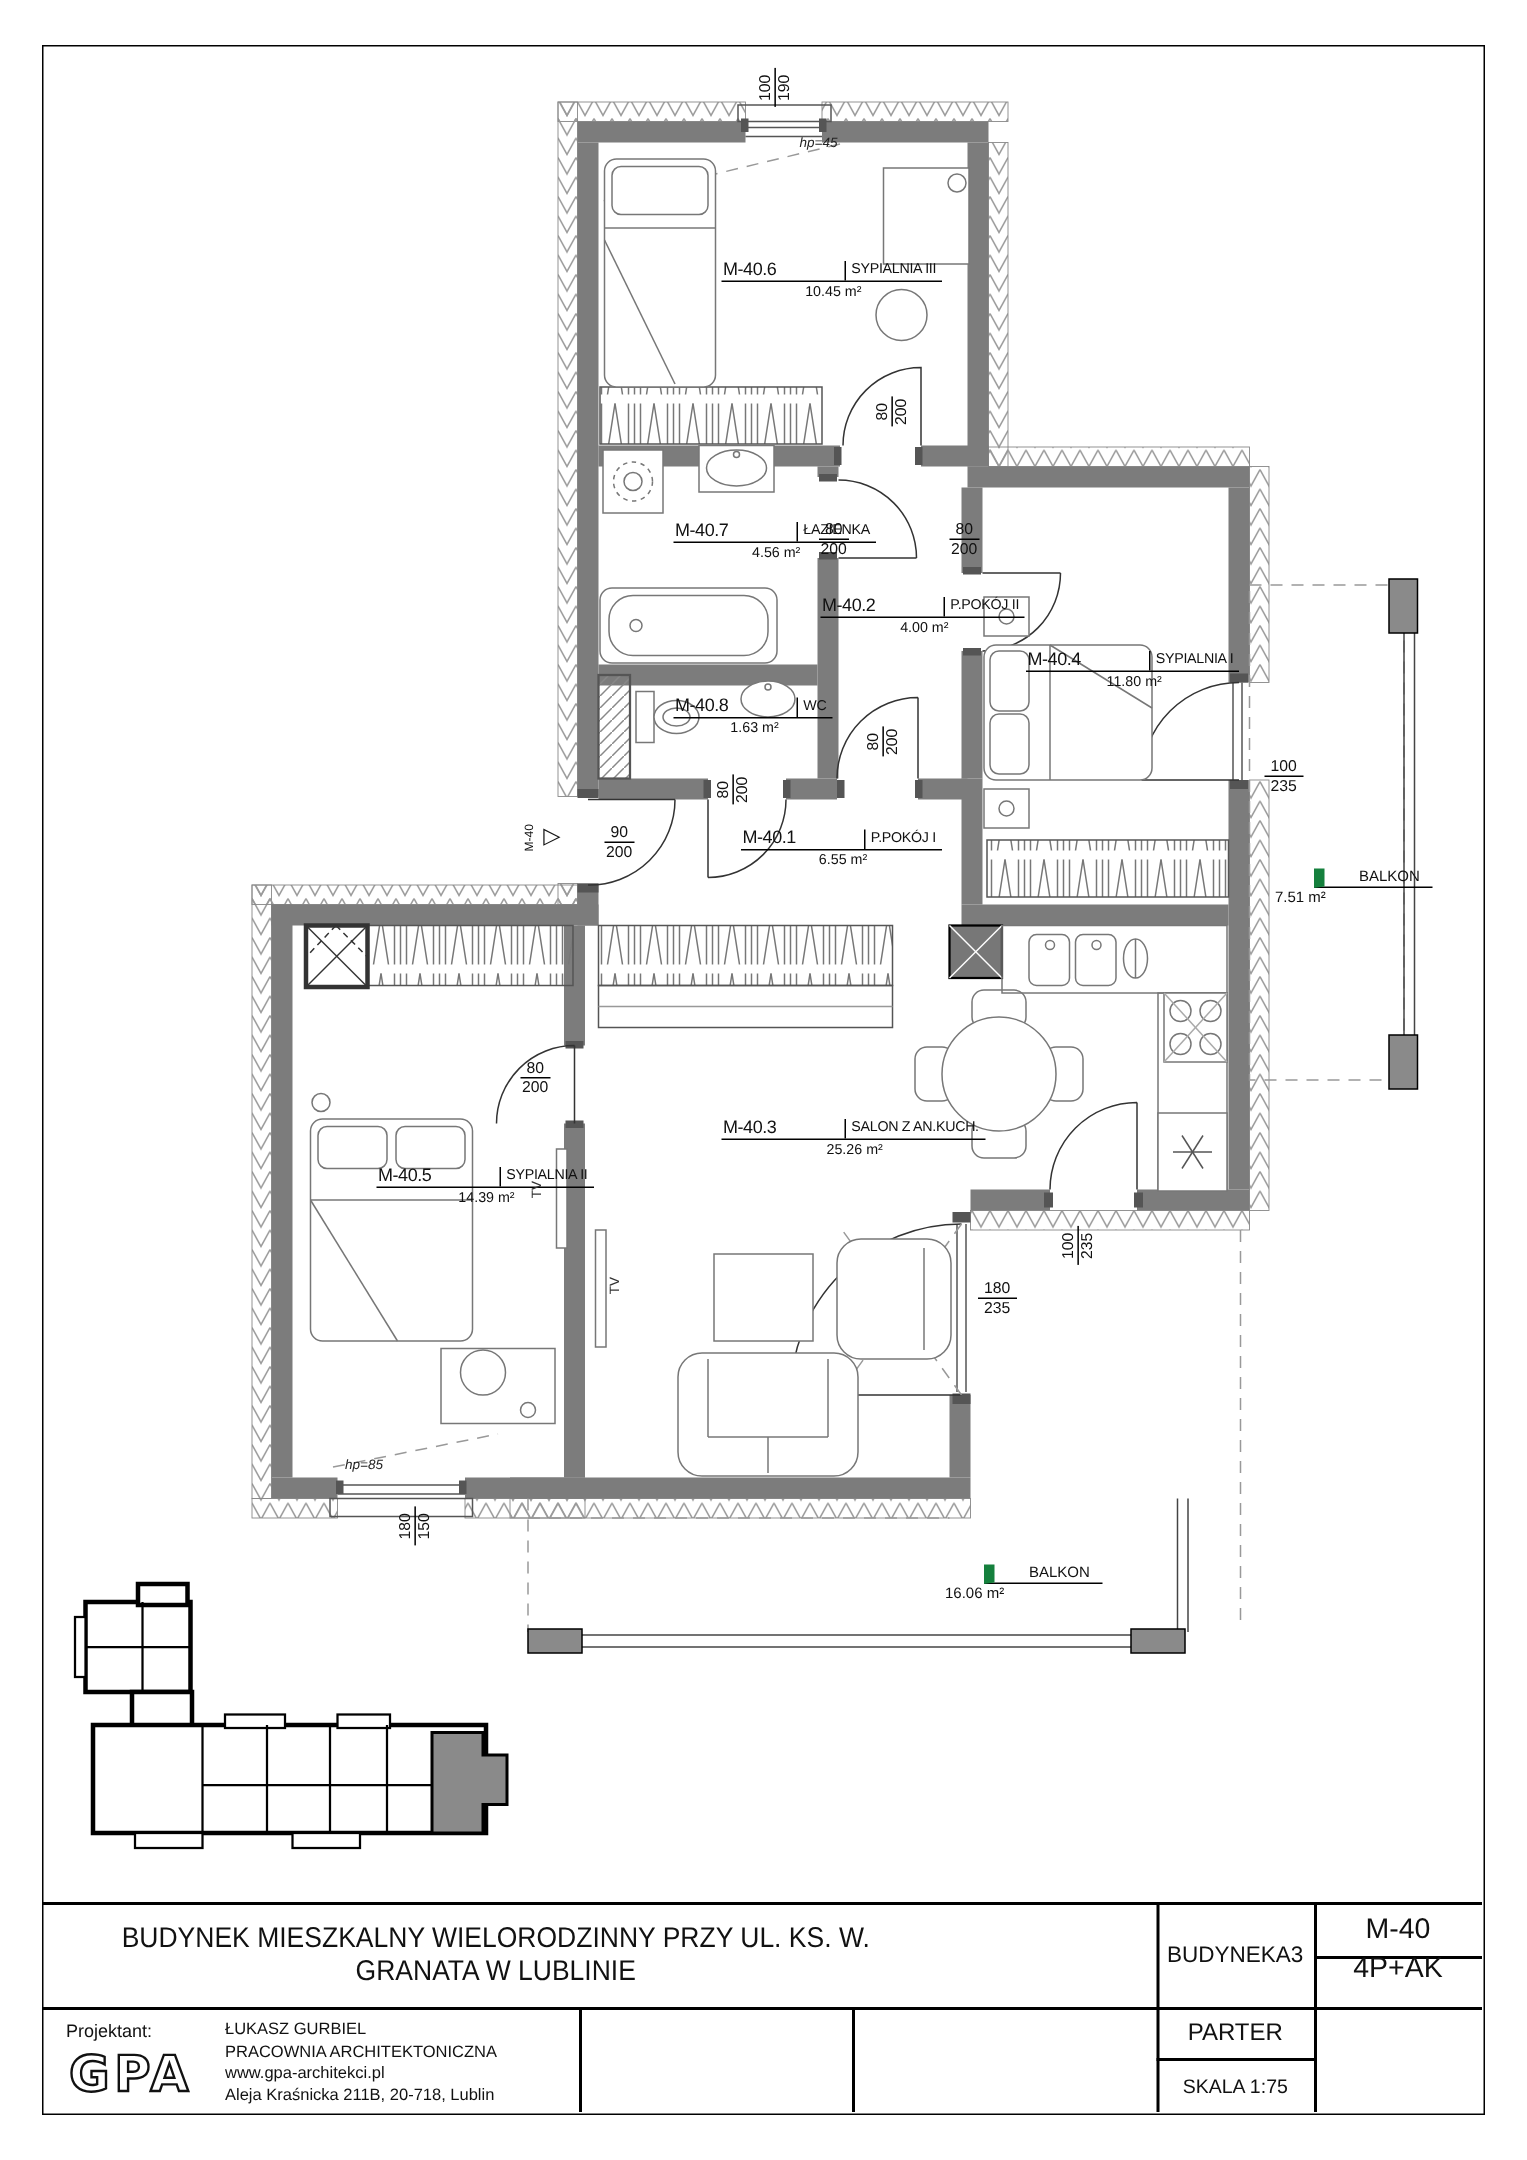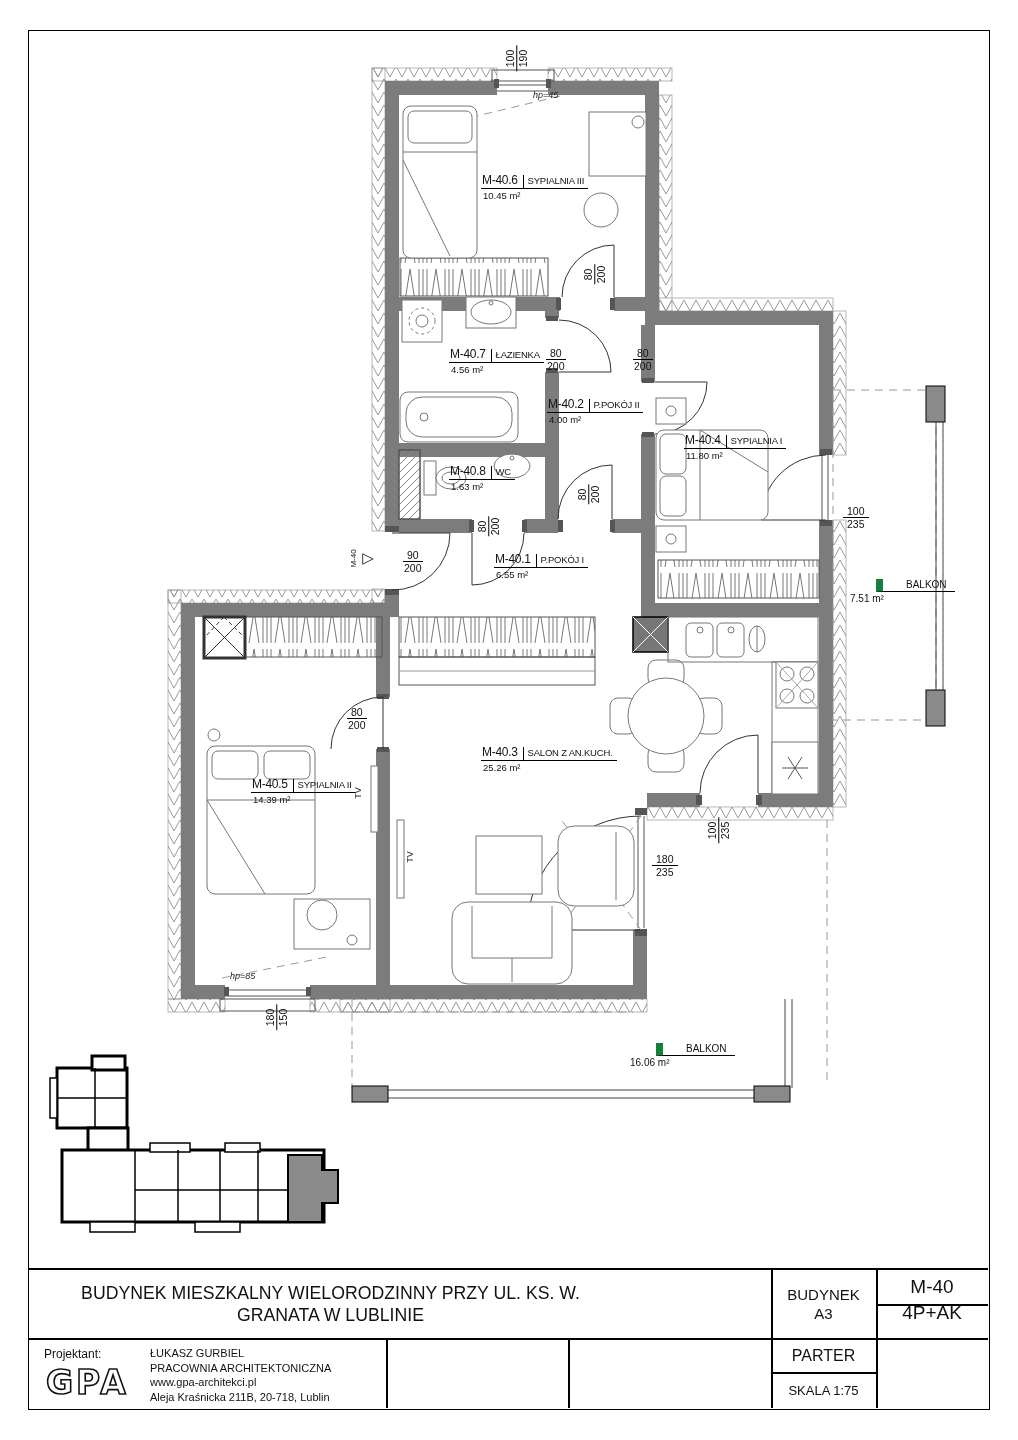--- a/index.html
+++ b/index.html
@@ -2,45 +2,45 @@
 <html><head>
 <meta charset="utf-8">
 <style>
   html,body{margin:0;padding:0;background:#fff;}
   #page{position:relative;width:1018px;height:1440px;background:#fff;overflow:hidden;
         font-family:"Liberation Sans",sans-serif;color:#111;}
   #frame{position:absolute;left:28px;top:30px;width:960px;height:1378px;border:1.5px solid #000;}
   svg{position:absolute;left:0;top:0;}
   .lbl{position:absolute;white-space:nowrap;color:#111;}
   
-  .rl .r1{display:inline-flex;align-items:flex-end;border-bottom:1px solid #000;}
+  .rl .r1{display:inline-flex;align-items:flex-end;border-bottom:1px solid #000;gap:40px;}
   .rl .rid{font-size:12px;padding:0 5px 1px 1px;letter-spacing:-0.3px;}
   .rl .rnm{font-size:9.5px;border-left:1px solid #000;padding:0 4px 2px 4px;letter-spacing:-0.2px;}
-  .rl .rar{display:block;font-size:9.5px;padding:1px 0 0 2px;}
+  .rl .rar{display:block;font-size:9.5px;padding:1px 0 0 2px;text-align:center;}
   
   .bl .r1{display:inline-block;border-bottom:1px solid #000;border-left:7px solid #15803d;
           margin-left:26px;padding:0 8px 1px 23px;font-size:10px;}
   .bl .rar{display:block;font-size:10px;padding:1px 6px 0 0;}
   
   .dim{position:absolute;display:flex;flex-direction:column;align-items:center;
        font-size:10.5px;line-height:12px;color:#111;}
   .dim .t{border-bottom:1px solid #000;padding:0 4px;}
   .dim .b{padding:0 4px;}
   .dim.rot{transform:rotate(-90deg);}
   .hp{position:absolute;font-size:9px;font-style:italic;color:#222;}
   .tv{position:absolute;font-size:9px;color:#333;transform:rotate(-90deg);}
   .ent{position:absolute;display:flex;align-items:center;}
   .ent .etxt{font-size:8px;transform:rotate(-90deg);letter-spacing:0;}
   .ent .tri{font-size:15px;line-height:14px;}
   
   .tb-line{position:absolute;background:#000;}
   .cell{position:absolute;display:flex;align-items:center;justify-content:center;text-align:center;}
   #title-main{left:28px;top:1269px;width:605px;height:69px;font-size:19px;letter-spacing:0;}
   #title-main span{display:inline-block;transform:scaleX(.93);}
-  #cell-bud{left:771px;top:1269px;width:105px;height:69px;flex-direction:column;font-size:15px;line-height:19px;}
+  #cell-bud{left:771px;top:1269px;width:105px;height:69px;font-size:15px;line-height:19px;}
   #cell-m40{left:876px;top:1269px;width:112px;height:35px;font-size:19px;}
   #cell-4pak{left:876px;top:1305px;width:112px;height:16px;font-size:19px;}
   #cell-parter{left:771px;top:1339px;width:105px;height:33px;font-size:16px;}
   #cell-skala{left:771px;top:1373px;width:105px;height:35px;font-size:13px;text-align:right;}
   #cell-area{left:876px;top:1339px;width:112px;height:69px;font-size:31px;font-weight:400;color:#222;}
   #cell-area sup{font-size:16px;vertical-align:super;line-height:0;}
   .small-lines{position:absolute;font-size:11px;line-height:14.5px;}
   #makdom{left:386px;top:1339px;width:182px;height:69px;flex-direction:column;}
   #makdom .big{font-family:"Liberation Serif",serif;font-weight:bold;font-size:24px;letter-spacing:1px;
                border-bottom:2px solid #000;padding:0 2px 1px 2px;line-height:26px;}

